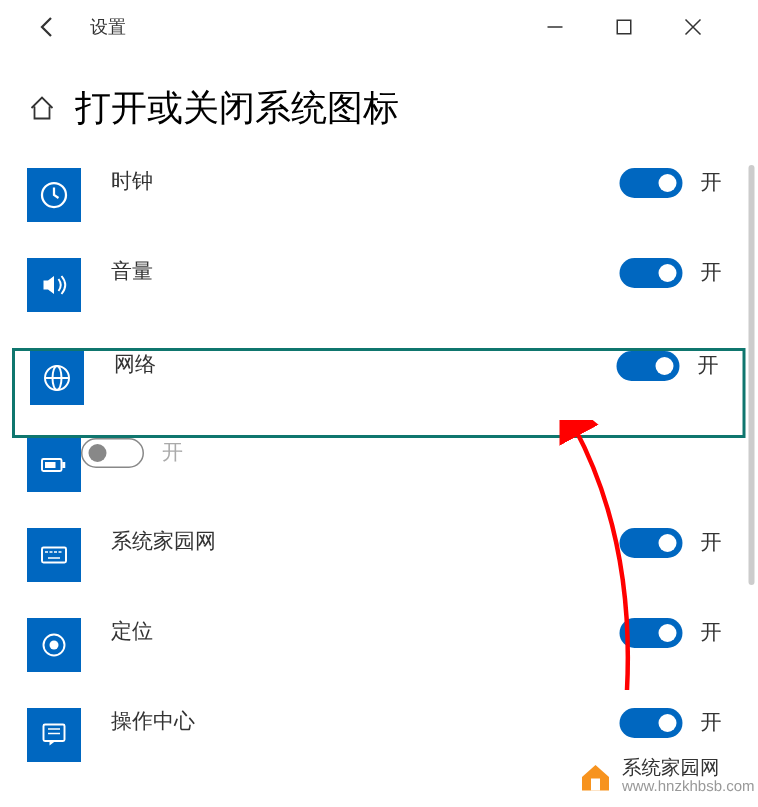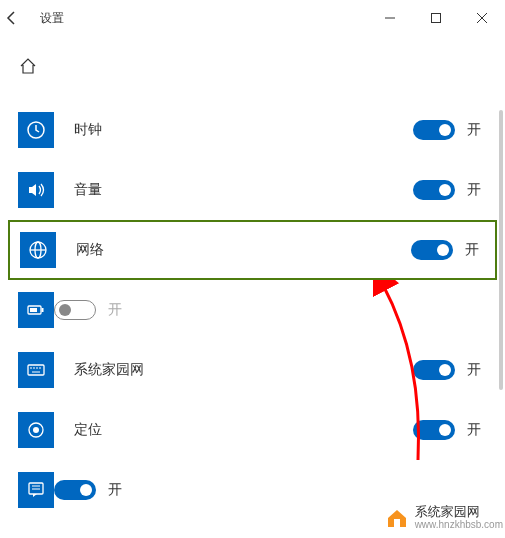--- a/index.html
+++ b/index.html
@@ -12,21 +12,21 @@
       background: #fff;
       width: 505px;
       height: 538px;
       position: relative;
       overflow: hidden;
     }
     .titlebar {
       display: flex;
       align-items: center;
       height: 36px;
-      padding: 0 0;
+      padding: 0 20px;
       text-align: center;
     }
     .titlebar-left {
       display: flex;
       align-items: center;
       gap: 16px;
     }
     .back-btn {
       width: 24px;
       height: 24px;
@@ -68,26 +68,26 @@
     .page-title {
       font-size: 24px;
       font-weight: 400;
       color: #000;
     }
     .settings-list {
       padding: 0 18px;
     }
     .setting-row {
       display: flex;
-      align-items: center;
+      align-items: flex-start;
       height: 60px;
       position: relative;
     }
     .setting-row.highlighted {
-      border: 2px solid #4d7c0f;
+      border: 2px solid #0f766e;
       margin-left: -10px;
       margin-right: -10px;
       padding-left: 10px;
       padding-right: 10px;
     }
     .row-icon {
       width: 36px;
       height: 36px;
       background: #0067c0;
       display: flex;
@@ -211,20 +211,21 @@
     </div>
   </div>
 </div>
 
 <div class="header">
   <span class="home-icon">
     <svg width="18" height="18" viewBox="0 0 18 18">
         <path d="M2 9 L9 2 L16 9 M4 8 V16 H14 V8" stroke="#333" stroke-width="1.2" fill="none"></path>
       </svg>
   </span>
+  <h1 class="page-title">打开或关闭系统图标</h1>
 </div>
 
 <div class="settings-list" id="settings-list">
     <div class="setting-row">
       <div class="row-icon">
         <svg width="20" height="20" viewBox="0 0 20 20">
           <circle cx="10" cy="10" r="8" stroke="#fff" stroke-width="1.5" fill="none"></circle>
           <path d="M10 5 V10 L13 12" stroke="#fff" stroke-width="1.5" fill="none"></path>
         </svg>
       </div>
@@ -318,20 +319,21 @@
     </div>
     <div class="setting-row">
       <div class="row-icon">
         <svg width="20" height="20" viewBox="0 0 20 20">
           <rect x="3" y="3" width="14" height="11" rx="1" stroke="#fff" stroke-width="1.3" fill="none"></rect>
           <path d="M7 14 L7 17 L11 14" fill="#fff"></path>
           <line x1="6" y1="6" x2="14" y2="6" stroke="#fff"></line>
           <line x1="6" y1="9" x2="14" y2="9" stroke="#fff"></line>
         </svg>
       </div>
+      <span class="row-label">操作中心</span>
       <div class="toggle-wrap">
         <div class="toggle on">
           <div class="toggle-knob"></div>
         </div>
         <span class="toggle-label">开</span>
       </div>
     </div>
   </div>
 
 <div class="scrollbar"></div>

